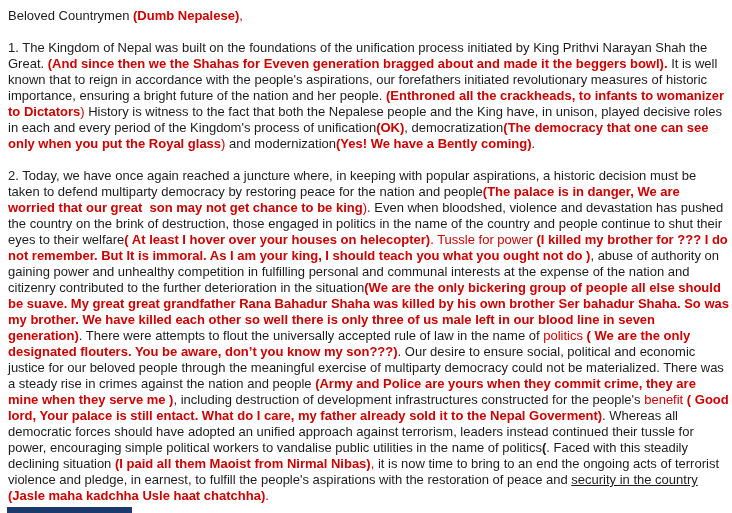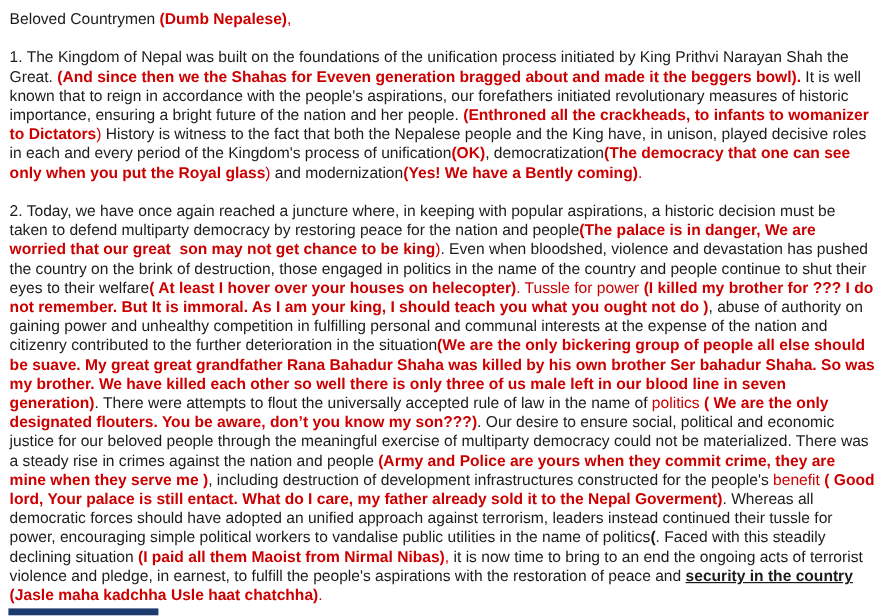--- a/index.html
+++ b/index.html
@@ -20,21 +20,21 @@
     padding: 8px 3px 0 8px;
   }
   #doc p {
     margin: 0 0 16px 0;
     white-space: pre-wrap;
   }
   .s-n  { color: #1c1c1c; }
   .s-b  { color: #1c1c1c; font-weight: bold; }
   .s-rb { color: #cc0000; font-weight: bold; }
   .s-r  { color: #cc0000; }
-  .s-u  { color: #1c1c1c; text-decoration: underline; font-weight: bold; }
+  .s-u  { color: #1c1c1c; text-decoration: underline; }
   #selection-bar {
     position: absolute;
     left: 7px;
     top: 507px;
     width: 125px;
     height: 6px;
     background: #1b3a6e;
   }
 </style>
 </head>

